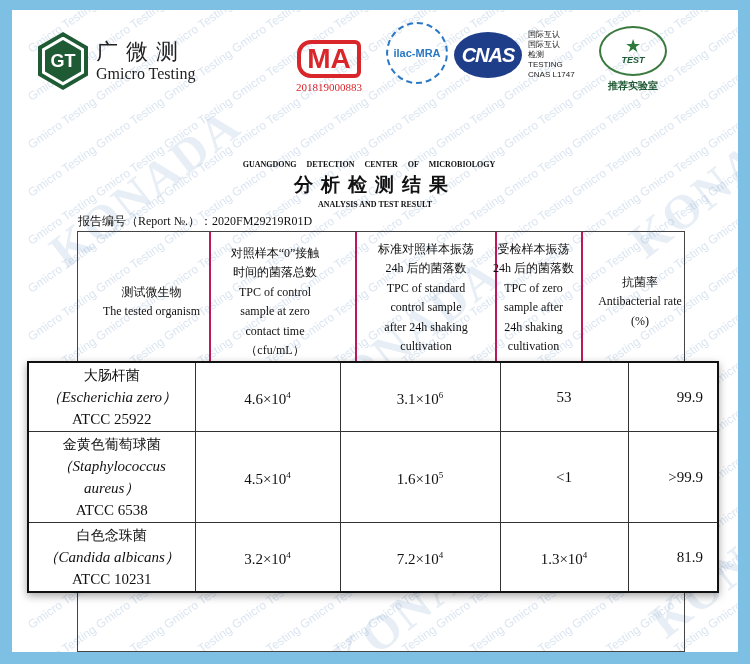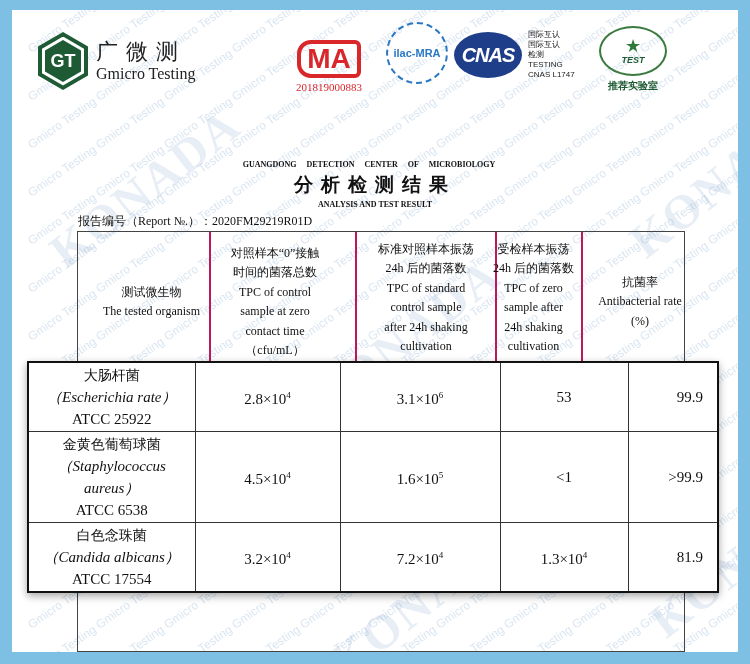--- a/index.html
+++ b/index.html
@@ -508,44 +508,44 @@
       <col style="width:166px">
         <col style="width:145px">
         <col style="width:160px">
         <col style="width:128px">
         <col style="width:93px">
     </colgroup>
     <tbody>
         <tr>
       <td>
         <span class="cn">大肠杆菌</span>
-        <span class="latin">（Escherichia rate）</span>
+        <span class="latin">（Escherichia zero）</span>
         <span class="atcc">ATCC 25922</span>
       </td>
-      <td><span>2.8</span><span>×10</span><sup>4</sup></td>
+      <td><span>4.6</span><span>×10</span><sup>4</sup></td>
       <td><span>3.1</span><span>×10</span><sup>6</sup></td>
       <td>53</td>
       <td class="right">99.9</td>
     </tr>
     <tr>
       <td>
         <span class="cn">金黄色葡萄球菌</span>
         <span class="latin">（Staphylococcus aureus）</span>
         <span class="atcc">ATCC 6538</span>
       </td>
       <td><span>4.5</span><span>×10</span><sup>4</sup></td>
       <td><span>1.6</span><span>×10</span><sup>5</sup></td>
       <td>&lt;1</td>
       <td class="right">&gt;99.9</td>
     </tr>
     <tr>
       <td>
         <span class="cn">白色念珠菌</span>
         <span class="latin">（Candida albicans）</span>
-        <span class="atcc">ATCC 17554</span>
+        <span class="atcc">ATCC 10231</span>
       </td>
       <td><span>3.2</span><span>×10</span><sup>4</sup></td>
       <td><span>7.2</span><span>×10</span><sup>4</sup></td>
       <td><span>1.3</span><span>×10</span><sup>4</sup></td>
       <td class="right">81.9</td>
     </tr>
   </tbody>
     </table>
 </div>
 

